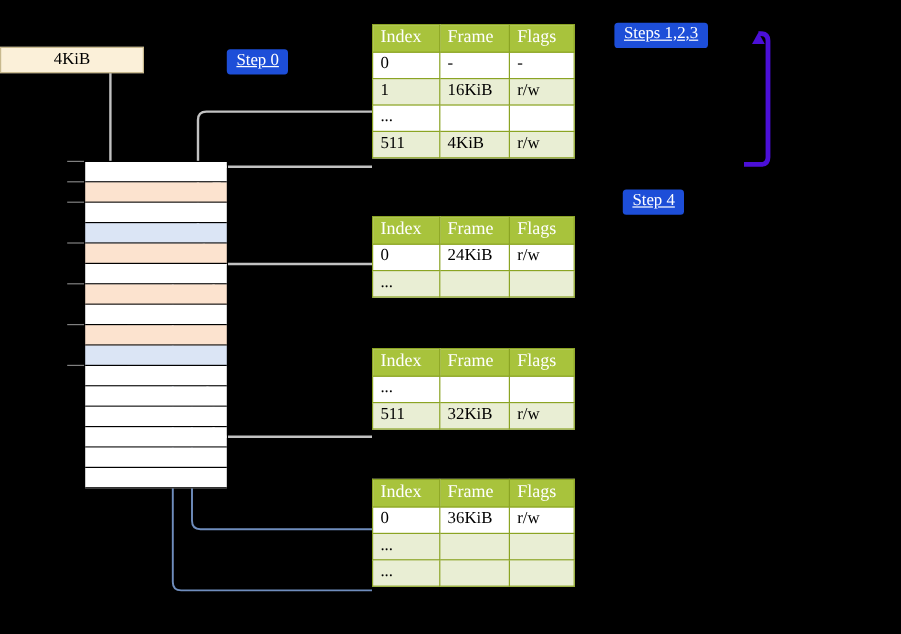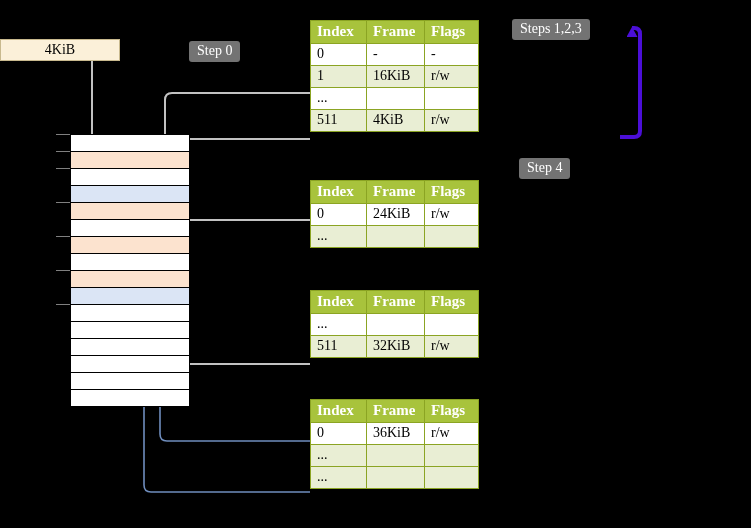--- a/index.html
+++ b/index.html
@@ -72,35 +72,35 @@
   .badge {
     position: absolute;
     display: inline-block;
     padding: 2px 8px 3px 8px;
     font-size: 14px;
     color: #ffffff;
     border-radius: 3px;
     white-space: nowrap;
     line-height: 1.15;
   }
-  .badge.red    { background: #737373; }
+  .badge.red    { background: #1d4ed8; text-decoration: underline; }
   .badge.purple { background: #6610f2; }
 
   
   .ptable {
     position: absolute;
     border-collapse: collapse;
     font-size: 14px;
     background: #ffffff;
     border: 1px solid #8ba423;
   }
   .ptable th {
     background: #a8c33c;
     color: #ffffff;
-    font-weight: bold;
+    font-weight: normal;
     text-align: left;
     padding: 2px 6px 3px 6px;
     border: 1px solid #8ba423;
     font-size: 15px;
     white-space: nowrap;
   }
   .ptable td {
     padding: 2px 6px 3px 6px;
     border: 1px solid #8ba423;
     color: #000000;

